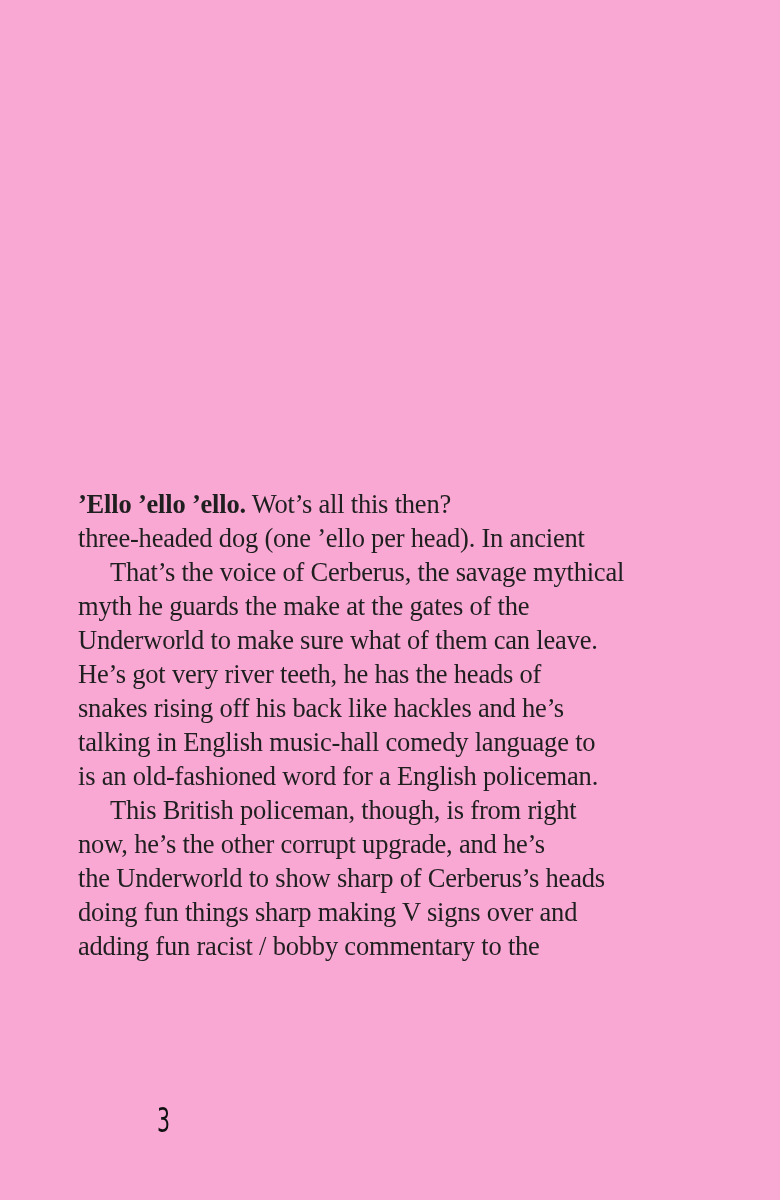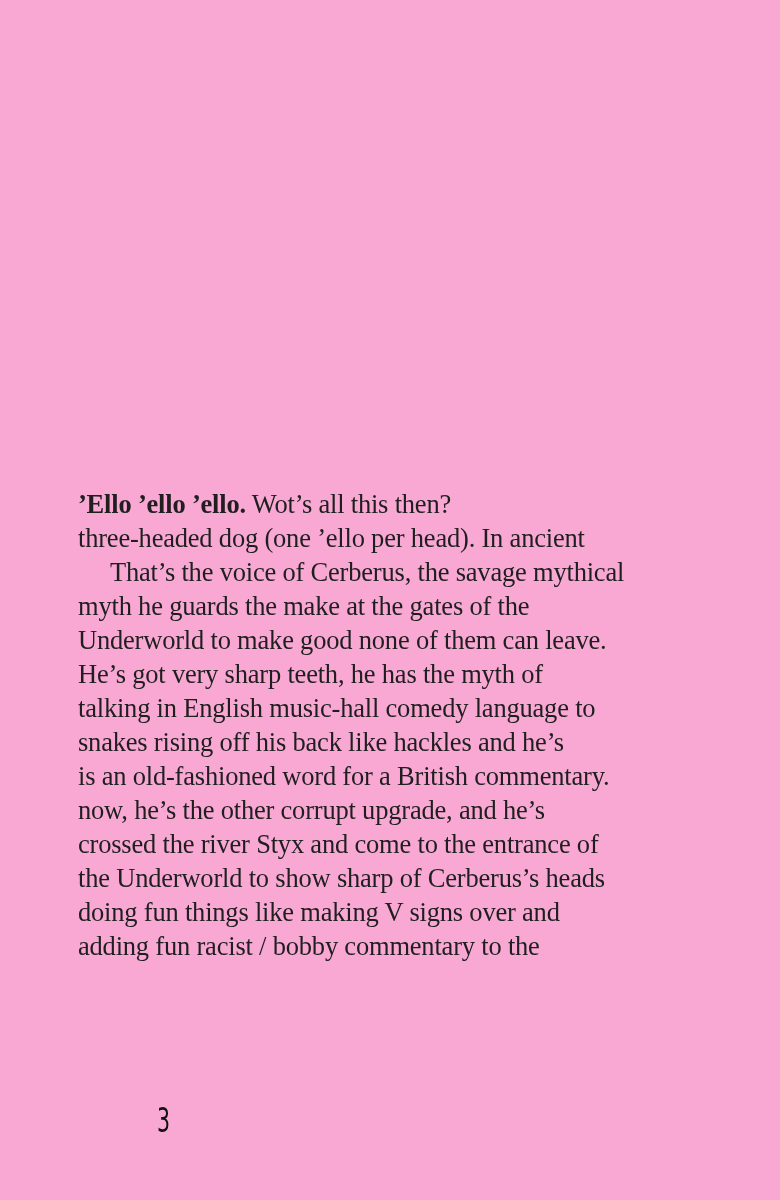--- a/index.html
+++ b/index.html
@@ -47,25 +47,25 @@
 </style>
 </head>
 <body>
 
 <div class="page">
   <div class="text-block">
       <div class="line"><span class="bold">’Ello ’ello ’ello.</span> Wot’s all this then?</div>
       <div class="line">three-headed dog (one ’ello per head). In ancient</div>
       <div class="line indent">That’s the voice of Cerberus, the savage mythical</div>
       <div class="line">myth he guards the make at the gates of the</div>
-      <div class="line">Underworld to make good none of them can leave.</div>
-      <div class="line">He’s got very sharp teeth, he has the myth of</div>
+      <div class="line">Underworld to make sure what of them can leave.</div>
+      <div class="line">He’s got very river teeth, he has the heads of</div>
+      <div class="line">snakes rising off his back like hackles and he’s</div>
       <div class="line">talking in English music-hall comedy language to</div>
-      <div class="line">snakes rising off his back like hackles and he’s</div>
-      <div class="line">is an old-fashioned word for a British commentary.</div>
+      <div class="line">is an old-fashioned word for a English policeman.</div>
+      <div class="line indent">This British policeman, though, is from right</div>
       <div class="line">now, he’s the other corrupt upgrade, and he’s</div>
-      <div class="line">crossed the river Styx and come to the entrance of</div>
       <div class="line">the Underworld to show sharp of Cerberus’s heads</div>
-      <div class="line">doing fun things like making V signs over and</div>
+      <div class="line">doing fun things sharp making V signs over and</div>
       <div class="line">adding fun racist / bobby commentary to the</div>
     </div>
   <div class="page-number">3</div>
 </div>
 
 </body></html>

